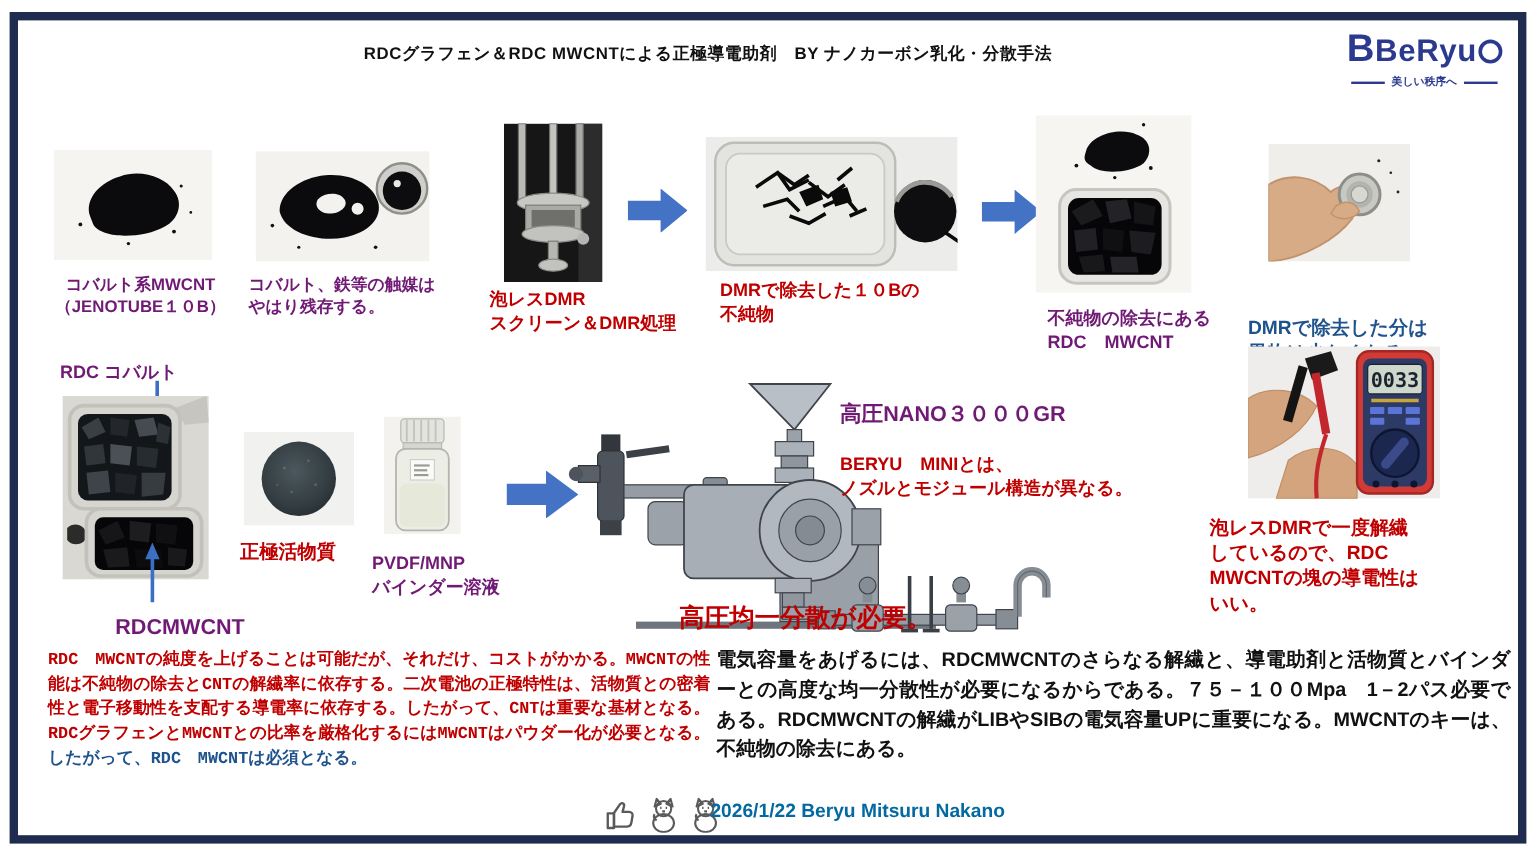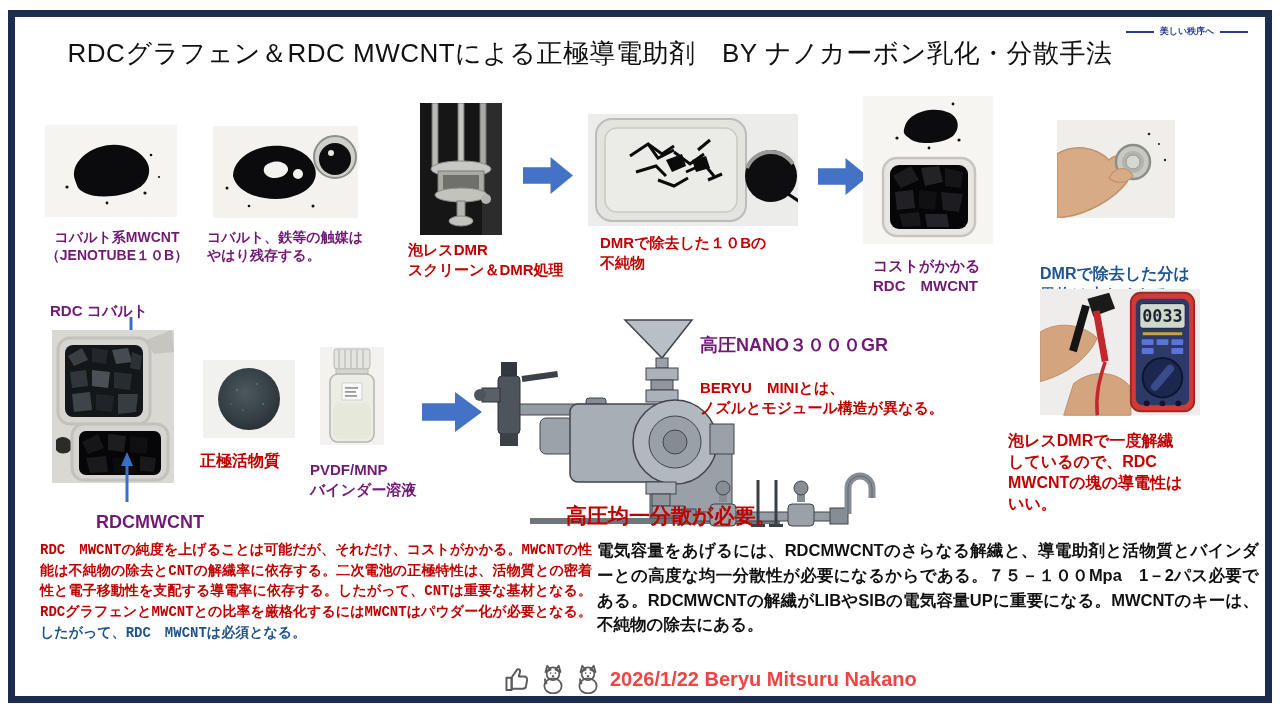--- a/index.html
+++ b/index.html
@@ -1,21 +1,21 @@
 <!DOCTYPE html>
 <html><head>
 <meta charset="utf-8">
 <style>
   * { margin:0; padding:0; box-sizing:border-box; }
   html,body { width:1280px; height:720px; background:#ffffff; overflow:hidden; }
   body { font-family:"Liberation Sans","DejaVu Sans",sans-serif; position:relative; color:#1a1a1a; }
   .frame { position:absolute; left:8px; top:10px; width:1264px; height:693px;
            border:7px solid #1e2d4f; background:#fff; }
   .title { position:absolute; left:60px; top:36px; width:1060px; text-align:center;
-           font-size:26px; font-weight:normal; color:#111; letter-spacing:0.5px; }
+           font-size:14px; font-weight:bold; color:#111; letter-spacing:0.5px; }
   .logo { position:absolute; right:18px; top:22px; width:150px; text-align:center; color:#2b3a8f; }
   .logo-brand { font-size:26px; font-weight:bold; letter-spacing:0.5px; white-space:nowrap; }
   .logo-brand .bigB { font-size:32px; }
   .logo-circle { display:inline-block; width:20px; height:20px; border:3px solid #2b3a8f;
                  border-radius:50%; vertical-align:-2px; margin-left:1px; }
   .logo-tagline { display:flex; align-items:center; justify-content:center; gap:6px;
                   margin-top:3px; font-size:9px; font-weight:bold; color:#2b3a8f; }
   .logo-tagline .rule { width:28px; border-top:2px solid #2b3a8f; }
   .cap { position:absolute; font-weight:bold; white-space:pre-line; line-height:1.32; }
   .cap-black { color:#701a75; font-size:14px; }
@@ -23,30 +23,31 @@
   .cap-blue { color:#1f538c; font-size:16px; }
   .photo { position:absolute; }
   .photo svg { width:100%; height:100%; display:block; }
   .barrow { position:absolute; background:#4472c4;
             clip-path:polygon(0 28%, 55% 28%, 55% 0, 100% 50%, 55% 100%, 55% 72%, 0 72%); }
   .para { position:absolute; font-weight:bold; text-align:justify; }
   .para-red { color:#c00000; font-size:14px; line-height:1.48; }
   .para-red .blue { color:#1f538c; }
   .para-black { color:#111; font-size:16.5px; line-height:1.5; }
   .footer-icons { position:absolute; left:503px; top:664px; display:flex; gap:5px; align-items:flex-end; }
-  .date { position:absolute; left:610px; top:668px; font-size:20px; font-weight:bold; color:#ef4444; }
+  .date { position:absolute; left:592px; top:668px; font-size:16px; font-weight:bold; color:#0369a1; }
 </style>
 </head>
 <body>
 
 <div class="frame"></div>
 
 <div class="title">RDCグラフェン＆RDC MWCNTによる正極導電助剤　BY ナノカーボン乳化・分散手法</div>
 
 <div class="logo">
+  <div class="logo-brand"><span class="bigB">B</span><span>BeRyu</span><span class="logo-circle"></span></div>
   <div class="logo-tagline">
     <span class="rule"></span>
     <span>美しい秩序へ</span>
     <span class="rule"></span>
   </div>
 </div>
 
 <div class="photo" style="left:45px;top:125px;width:132px;height:92px;">
   <svg viewBox="0 0 132 92">
       <rect width="132" height="92" fill="#f5f4f0"></rect>
@@ -140,21 +141,21 @@
       <polygon points="58,72 76,70 80,86 62,90" fill="#232327"></polygon>
       <polygon points="82,72 100,76 98,92 82,90" fill="#151518"></polygon>
       <polygon points="32,96 50,94 52,112 34,114" fill="#212125"></polygon>
       <polygon points="56,94 74,96 72,114 56,112" fill="#101013"></polygon>
       <polygon points="78,96 100,98 96,116 80,114" fill="#1d1d21"></polygon>
       <polygon points="36,118 56,116 58,130 40,131" fill="#18181b"></polygon>
       <polygon points="62,118 84,118 86,131 64,131" fill="#242428"></polygon>
     </g>
   </svg>
 </div>
-<div class="cap cap-black" style="left:873px;top:256px;width:160px;font-size:15px;">コストがかかる
+<div class="cap cap-black" style="left:873px;top:256px;width:160px;font-size:15px;">不純物の除去にある
 RDC　MWCNT</div>
 
 <div class="photo" style="left:1057px;top:120px;width:118px;height:98px;">
   <svg viewBox="0 0 118 98">
       <rect width="118" height="98" fill="#efeeeb"></rect>
     <circle cx="92" cy="14" r="1.3" fill="#222"></circle>
       <circle cx="102" cy="24" r="1.1" fill="#222"></circle>
       <circle cx="84" cy="28" r="1.1" fill="#222"></circle>
       <circle cx="108" cy="40" r="1.2" fill="#222"></circle>
     <path d="M0,34 C16,24 38,26 52,40 C58,34 68,34 74,40 L70,62 C58,78 30,96 0,98 Z" fill="#d7ab85" stroke="#c2926c" stroke-width="1.5"></path>

